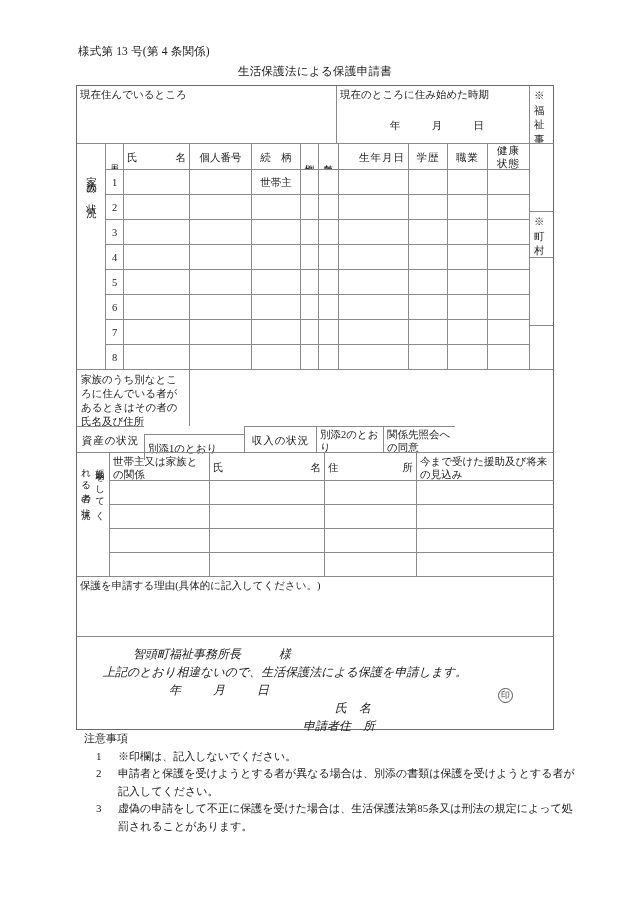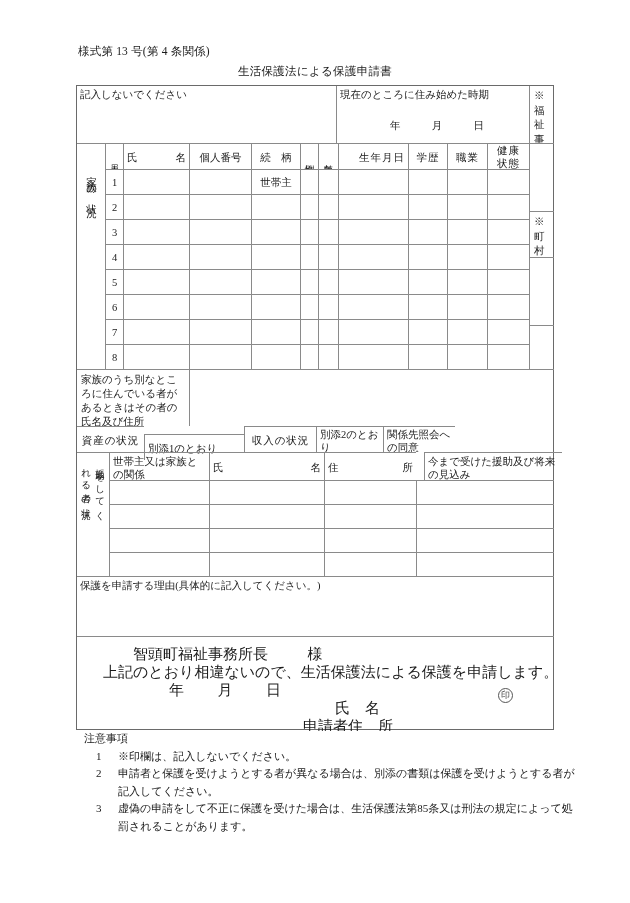--- a/index.html
+++ b/index.html
@@ -91,21 +91,21 @@
     width: 500px;
     font-size: 11px;
     line-height: 17.5px;
   }
   .notes-title { margin-left: 8px; }
   .note-row { display: flex; margin-left: 20px; }
   .note-num { width: 22px; flex: none; }
   .note-txt { flex: 1; }
 
   
-  .sig-line { line-height: 18px; font-size: 15px; white-space: nowrap; }
+  .sig-line { line-height: 18px; font-size: 12px; white-space: nowrap; font-style: italic; }
   .seal {
     position: absolute;
     left: 498px; top: 688px;
     width: 13px; height: 13px;
     border: 1px solid #555;
     border-radius: 50%;
     font-size: 9px;
     line-height: 12px;
     text-align: center;
     color: #444;
@@ -115,21 +115,21 @@
 <body>
 
 <div class="page">
 
   <div class="form-no">様式第 13 号(第 4 条関係)</div>
   <div class="doc-title">生活保護法による保護申請書</div>
 
   <div class="frame" style="height:645px;">
 
     <div class="cell" style="left:0;top:0;width:259px;height:57px;">
-      <span>記入しないでください</span>
+      <span>現在住んでいるところ</span>
     </div>
 
     <div class="cell bl" style="left:259px;top:0;width:193px;height:57px;">
       <span>現在のところに住み始めた時期</span>
       <div style="margin-top:17px;padding-left:50px;">
         <span>年</span>
         <span style="display:inline-block;width:26px;"></span>
         <span>月</span>
         <span style="display:inline-block;width:26px;"></span>
         <span>日</span>
@@ -316,21 +316,21 @@
         <span>氏</span>
         <span>名</span>
       </div>
     </div>
     <div class="cell bt bl" style="left:247px;top:366px;width:92px;height:28px;line-height:26px;">
       <div class="split">
         <span>住</span>
         <span>所</span>
       </div>
     </div>
-    <div class="cell bt bl" style="left:339px;top:366px;width:138px;height:28px;line-height:13px;padding-top:2px;margin-left:8px;">
+    <div class="cell bt bl" style="left:339px;top:366px;width:138px;height:28px;line-height:13px;padding-top:2px;">
       <span>今まで受けた援助及び将来の見込み</span>
     </div>
 
     <div id="supporter-rows">
         <div class="cell bt bl" style="left: 32px; top: 394px; width: 100px; height: 24px;"></div>
         <div class="cell bt bl" style="left: 132px; top: 394px; width: 115px; height: 24px;"></div>
         <div class="cell bt bl" style="left: 247px; top: 394px; width: 92px; height: 24px;"></div>
         <div class="cell bt bl" style="left: 339px; top: 394px; width: 138px; height: 24px;"></div>
         <div class="cell bt bl" style="left: 32px; top: 418px; width: 100px; height: 24px;"></div>
         <div class="cell bt bl" style="left: 132px; top: 418px; width: 115px; height: 24px;"></div>

